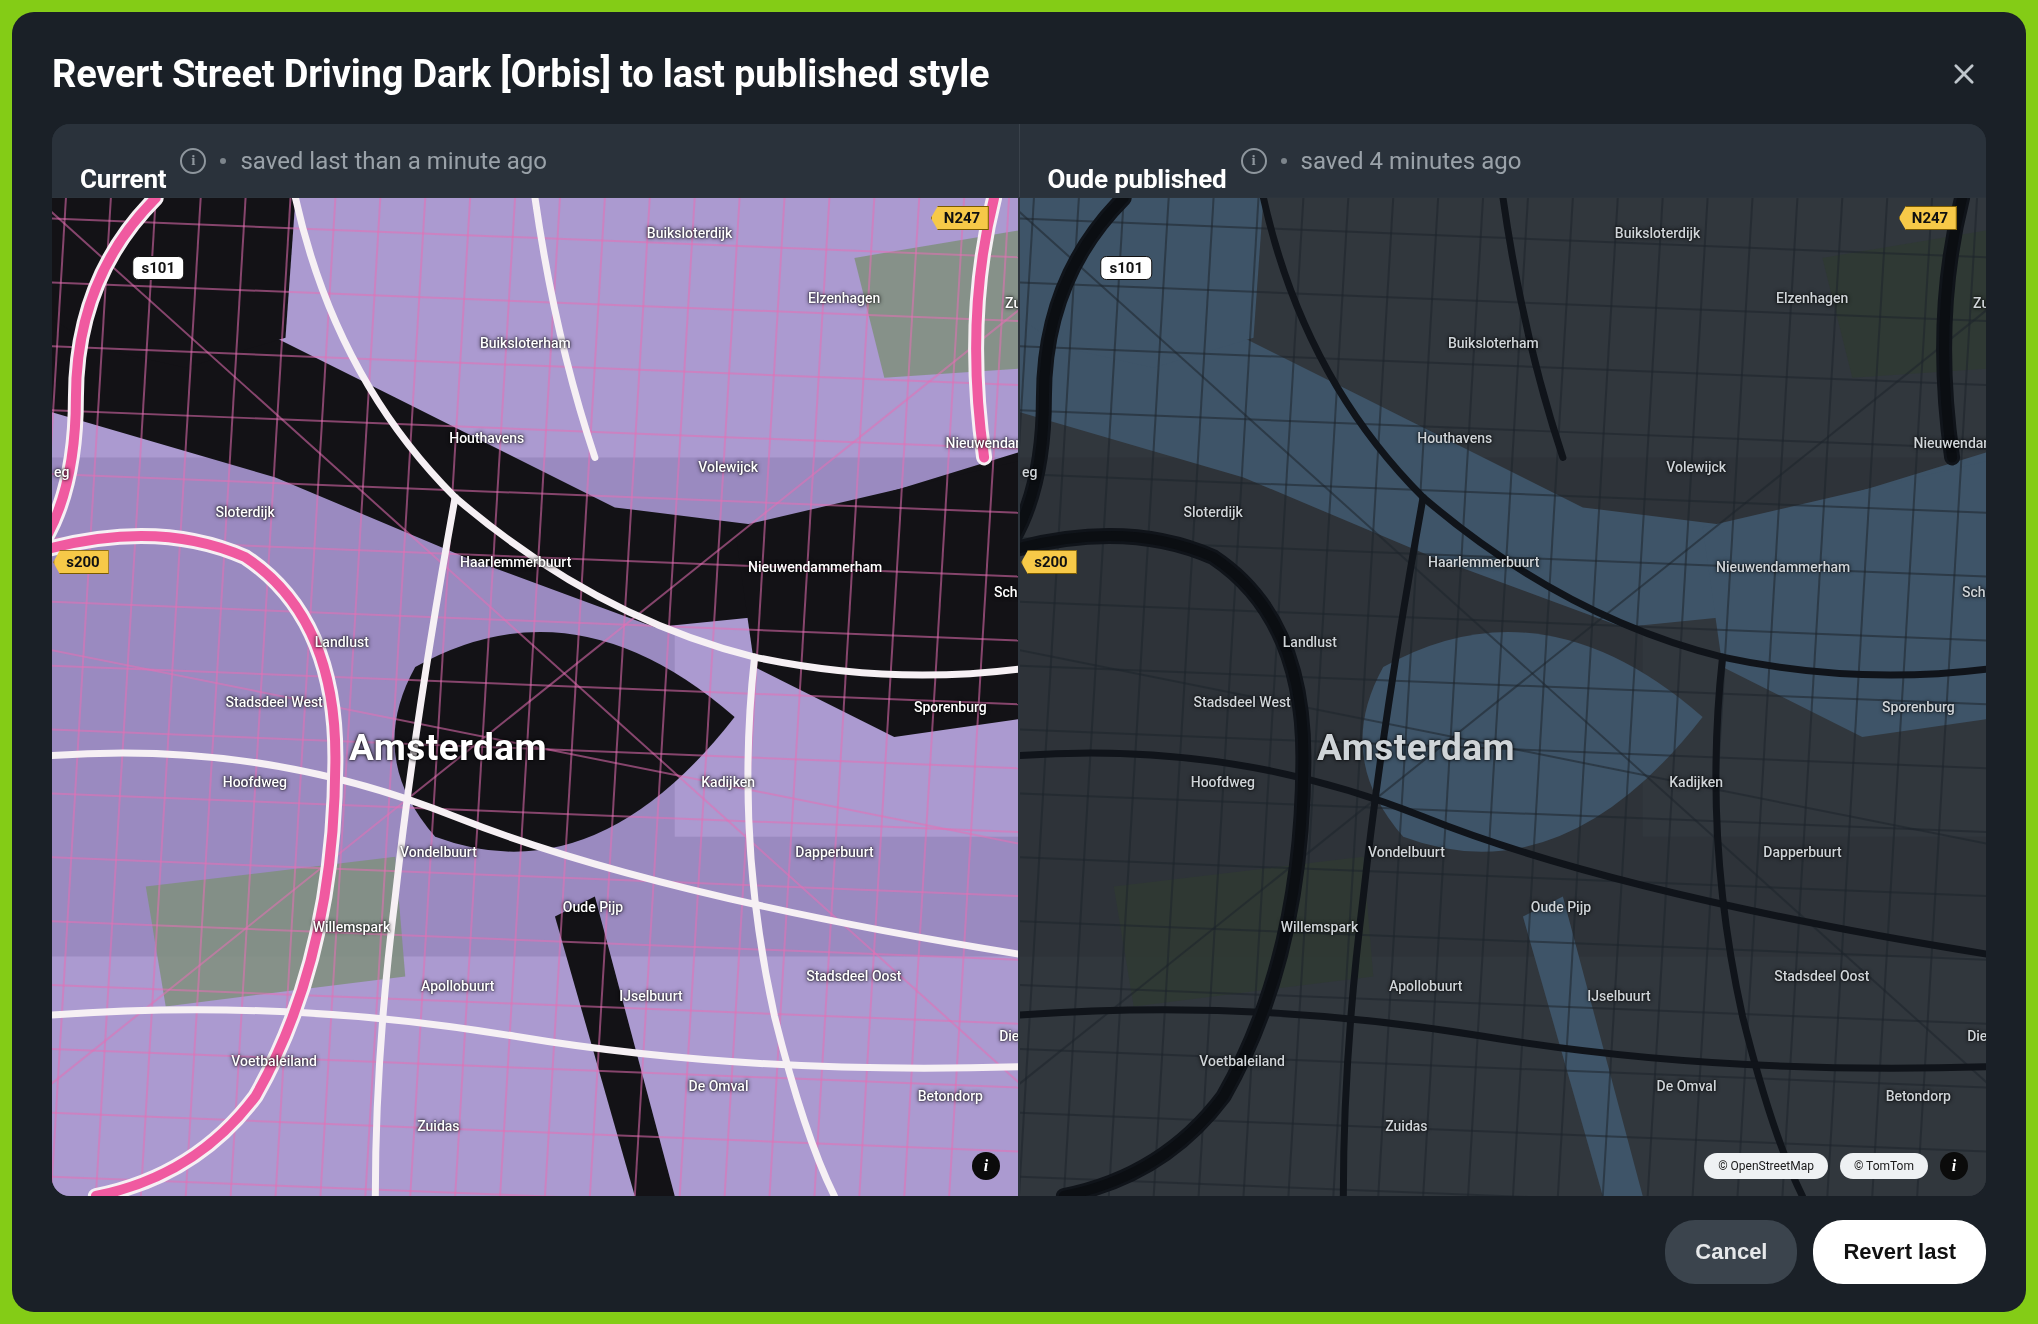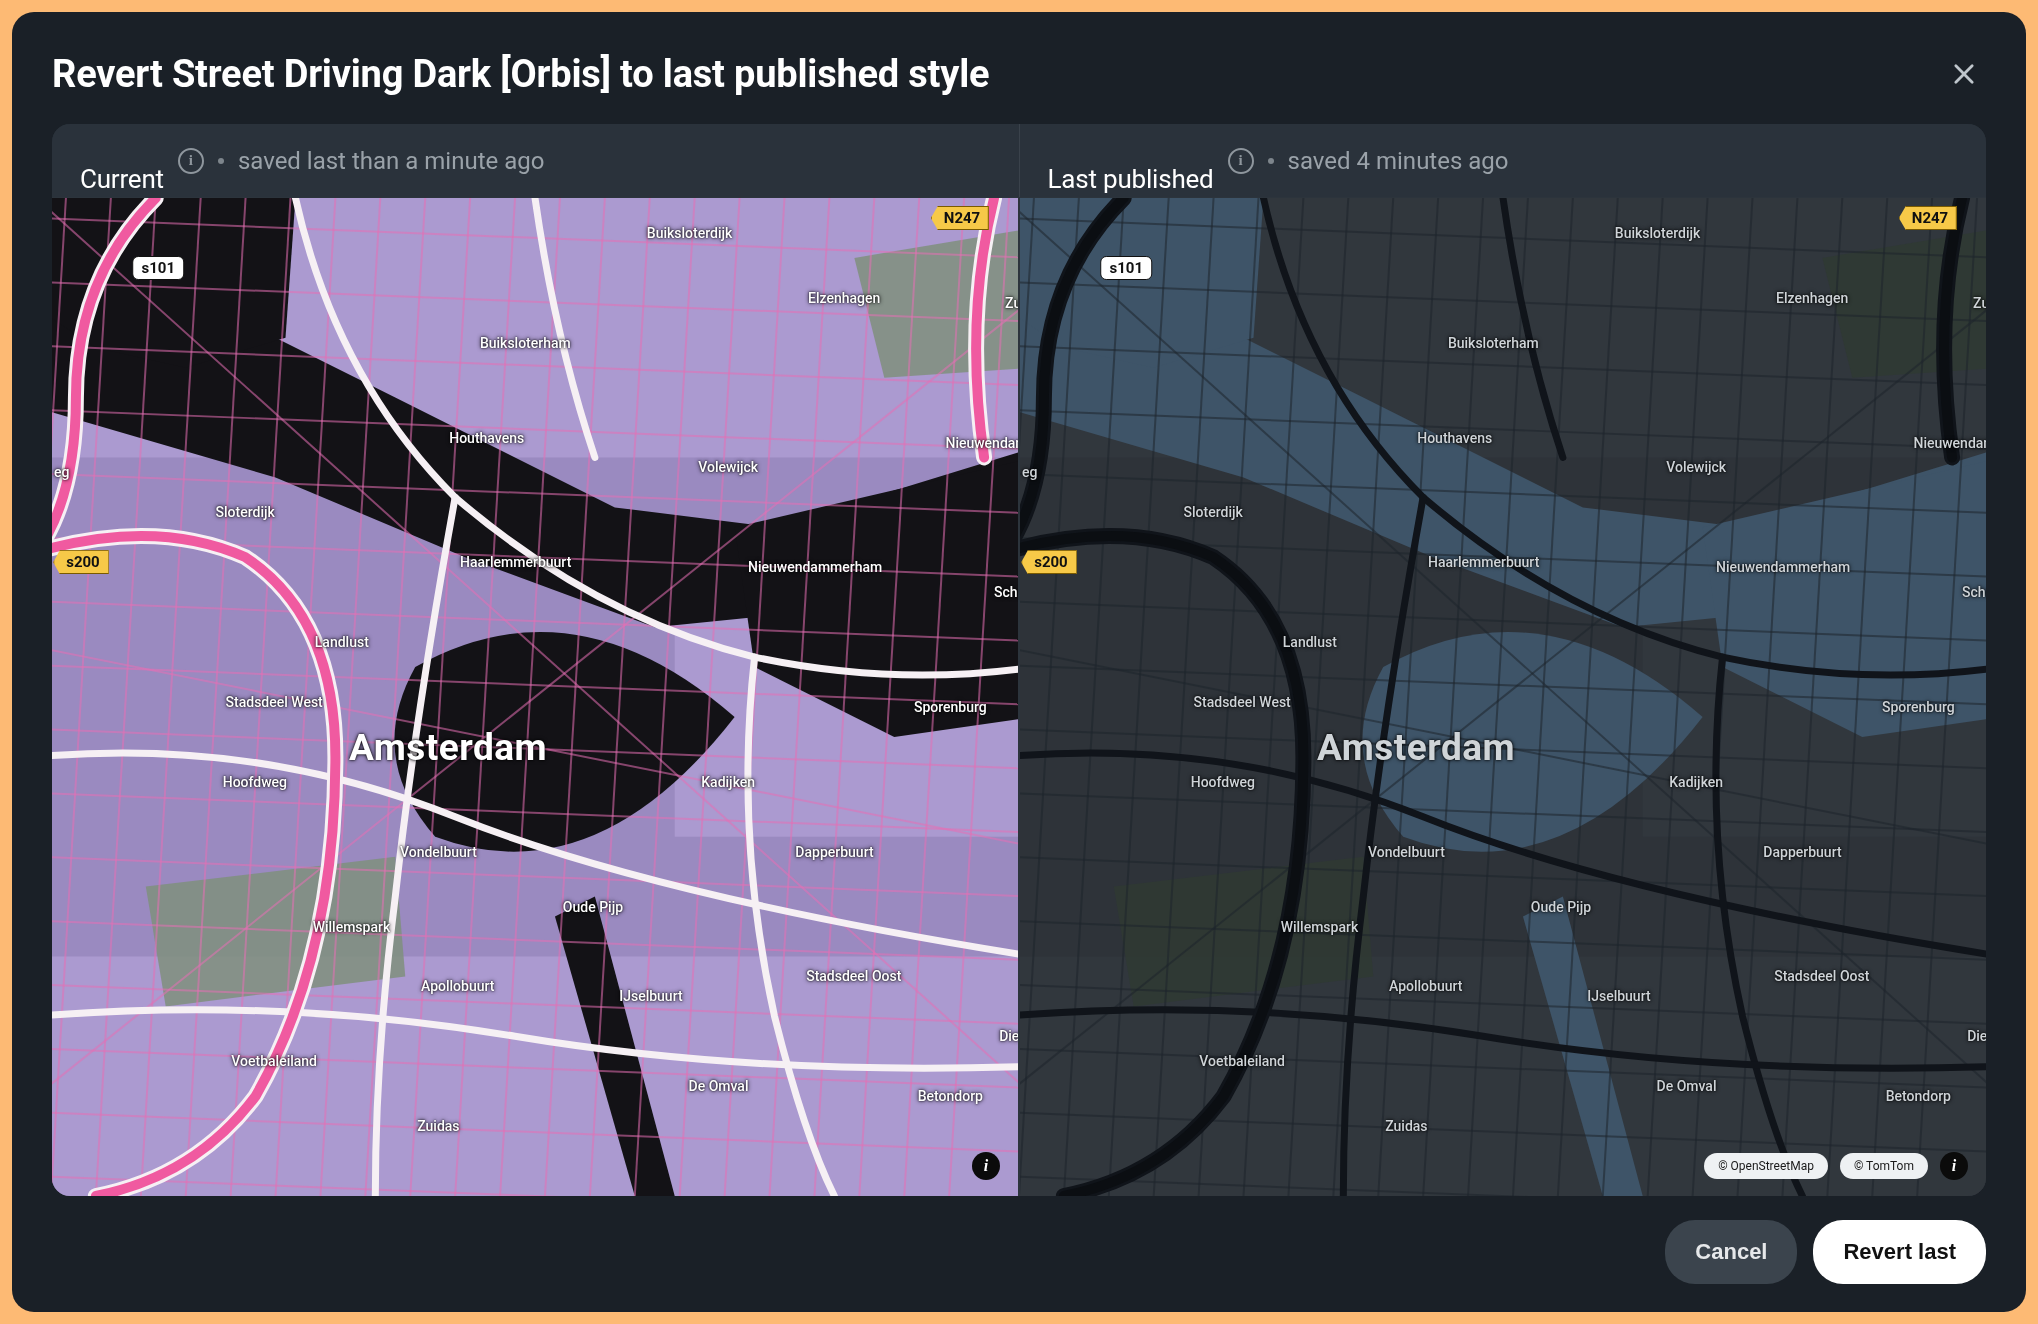--- a/index.html
+++ b/index.html
@@ -7,21 +7,21 @@
     width: 100%;
     height: 100%;
     background: #0d1216;
     font-family: -apple-system, BlinkMacSystemFont, "Segoe UI", Roboto, Helvetica, Arial, sans-serif;
     color: #e6e8ea;
     overflow: hidden;
   }
   .page-wrap {
     width: 2038px;
     height: 1324px;
-    background: #fdba74;
+    background: #84cc16;
     position: relative;
     padding: 12px;
   }
   .modal {
     width: 100%;
     height: 100%;
     background: #1a2027;
     border-radius: 22px;
     padding: 40px 40px 28px 40px;
     display: flex;
@@ -67,21 +67,21 @@
   .col-head {
     flex: 1;
     display: flex;
     align-items: center;
     gap: 14px;
     padding: 0 28px;
   }
   .col-head + .col-head { border-left: 1px solid #3a424b; }
   .col-title {
     font-size: 26px;
-    font-weight: 400;
+    font-weight: 700;
     color: #ffffff;
     letter-spacing: -0.2px;
     margin-top: 36px;
   }
   .info-icn {
     width: 26px; height: 26px; border-radius: 50%;
     border: 2px solid #8e969d;
     display: inline-flex; align-items: center; justify-content: center;
     color: #8e969d; font-weight: 700; font-size: 15px;
     font-family: Georgia, 'Times New Roman', serif;
@@ -210,21 +210,21 @@
 
     <div class="compare-card">
       <div class="compare-header">
         <div class="col-head">
           <span class="col-title">Current</span>
           <span class="info-icn">i</span>
           <span class="dot-sep"></span>
           <span class="col-sub">saved last than a minute ago</span>
         </div>
         <div class="col-head">
-          <span class="col-title">Last published</span>
+          <span class="col-title">Oude published</span>
           <span class="info-icn">i</span>
           <span class="dot-sep"></span>
           <span class="col-sub">saved 4 minutes ago</span>
         </div>
       </div>
 
       <div class="compare-body">
         <div class="map-pane current">
           <div class="map-surface">
               <svg viewBox="0 0 1000 1000" preserveAspectRatio="xMidYMid slice">

